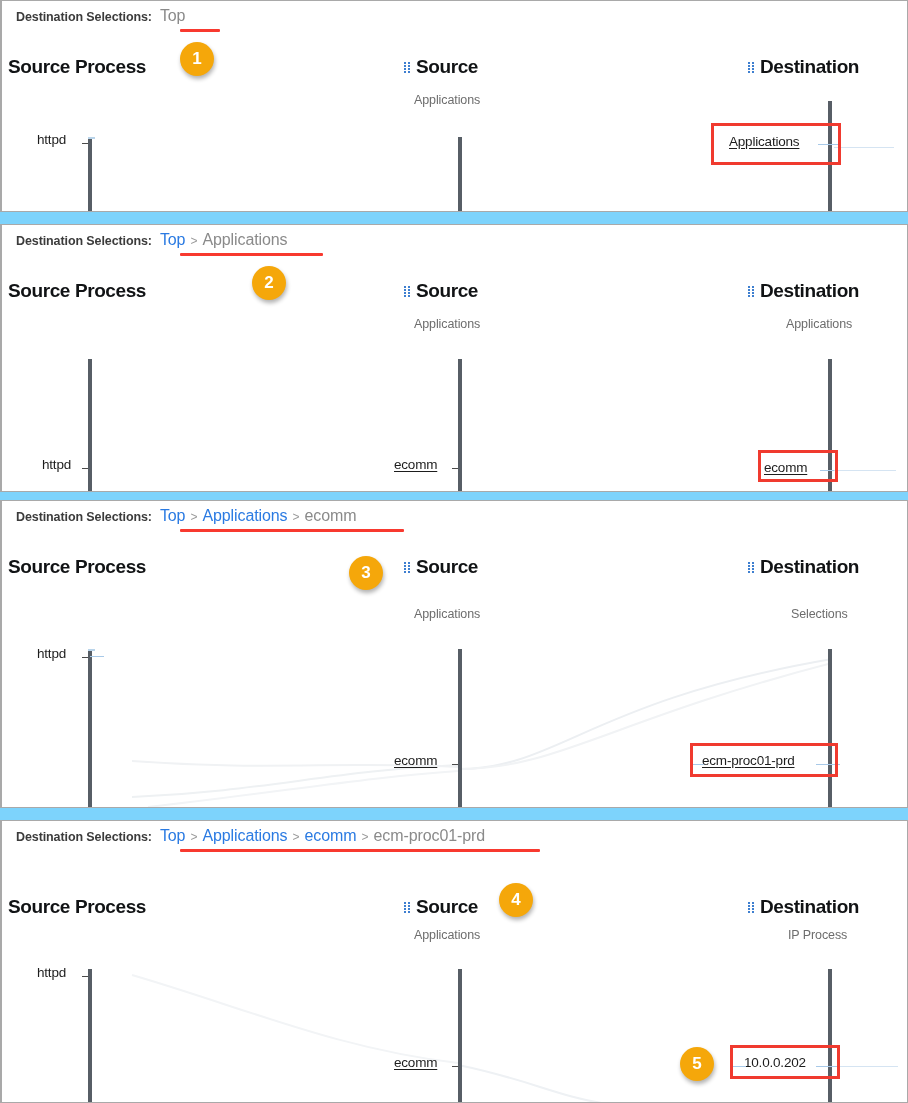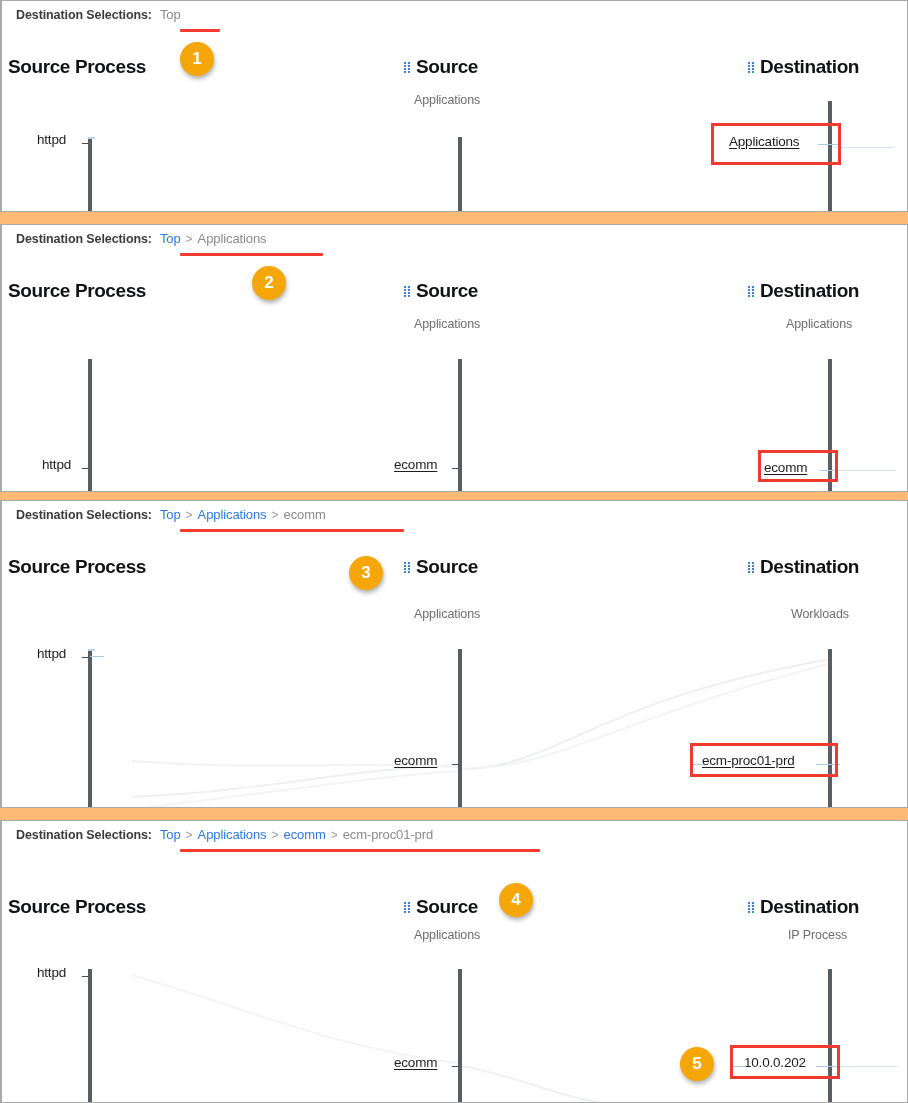--- a/index.html
+++ b/index.html
@@ -12,21 +12,21 @@
     height: 1103px;
     font-family: "Liberation Sans", sans-serif;
     -webkit-font-smoothing: antialiased;
     overflow: hidden;
   }
 
   #app {
     position: relative;
     width: 908px;
     height: 1103px;
-    background: #fdba74;
+    background: #7dd3fc;
     box-sizing: border-box;
     border-radius: 12px;
   }
 
   
   .panel {
     position: absolute;
     left: 0;
     width: 908px;
     box-sizing: border-box;
@@ -47,21 +47,21 @@
     white-space: nowrap;
   }
   .crumb-label {
     font-size: 12.5px;
     font-weight: bold;
     color: #3b3b3b;
     letter-spacing: -0.1px;
     margin-right: 7px;
   }
   .crumb {
-    font-size: 13px;
+    font-size: 16px;
     color: #8a8a8a;
     margin: 0 1px;
     letter-spacing: -0.1px;
   }
   .crumb.link {
     color: #2a7ae2;
   }
   .crumb-sep {
     font-size: 12px;
     color: #9a9a9a;
@@ -343,21 +343,21 @@
           <i style="left:4px;top:3px"></i>
         <i style="left:0;top:6px"></i>
           <i style="left:4px;top:6px"></i>
         <i style="left:0;top:9px"></i>
           <i style="left:4px;top:9px"></i>
       </span>
       <span class="ttl">Destination</span>
     </div>
 
     <div class="sub-head" style="left:412px; top:106px;">Applications</div>
-    <div class="sub-head" style="left:789px; top:106px;">Workloads</div>
+    <div class="sub-head" style="left:789px; top:106px;">Selections</div>
 
     <svg class="ribbon" style="left:86px; top:140px; width:744px; height:168px;" viewBox="0 0 744 168" preserveAspectRatio="none">
       <path d="M370 128 C 470 128 500 60 744 18" fill="none" stroke="#eceff2" stroke-width="2"></path>
       <path d="M370 128 C 470 128 520 80 744 22" fill="none" stroke="#f1f3f5" stroke-width="2"></path>
       <path d="M44 156 C 180 150 240 130 370 124" fill="none" stroke="#eef1f3" stroke-width="2"></path>
       <path d="M44 120 C 180 130 250 120 370 126" fill="none" stroke="#f0f2f4" stroke-width="2"></path>
       <path d="M60 166 C 200 150 280 136 370 130" fill="none" stroke="#f2f4f6" stroke-width="2"></path>
     </svg>
 
     <div class="axis" style="left:86px; top:148px; height:160px;"></div>

